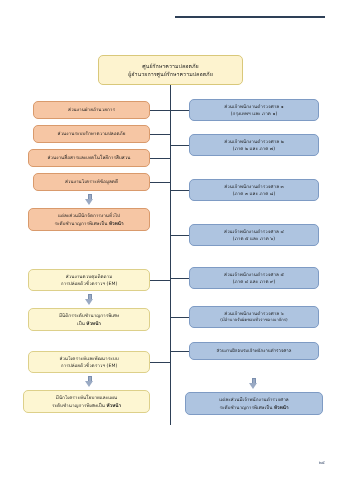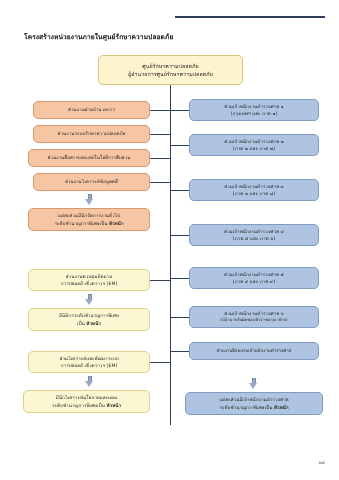--- a/index.html
+++ b/index.html
@@ -122,21 +122,20 @@
     color: #3f5170;
   }
 </style>
 </head>
 <body>
 
 <div class="slide">
 
   <div class="top-rule"></div>
 
-  <div class="page-title">โครงสร้างหน่วยงานภายในศูนย์รักษาความปลอดภัย</div>
 
   <div class="node root" style="left:98px; top:55px; width:145px; height:30px;">
     <span class="ln">ศูนย์รักษาความปลอดภัย</span>
     <span class="ln">ผู้อำนวยการศูนย์รักษาความปลอดภัย</span>
   </div>
 
   <div class="line v" style="left:170px; top:85px; height:340px;"></div>
 
   <div class="line h" style="left:150px; top:110px; width:21px;"></div>
   <div class="node peach" style="left:33px; top:101px; width:117px; height:18px;">

